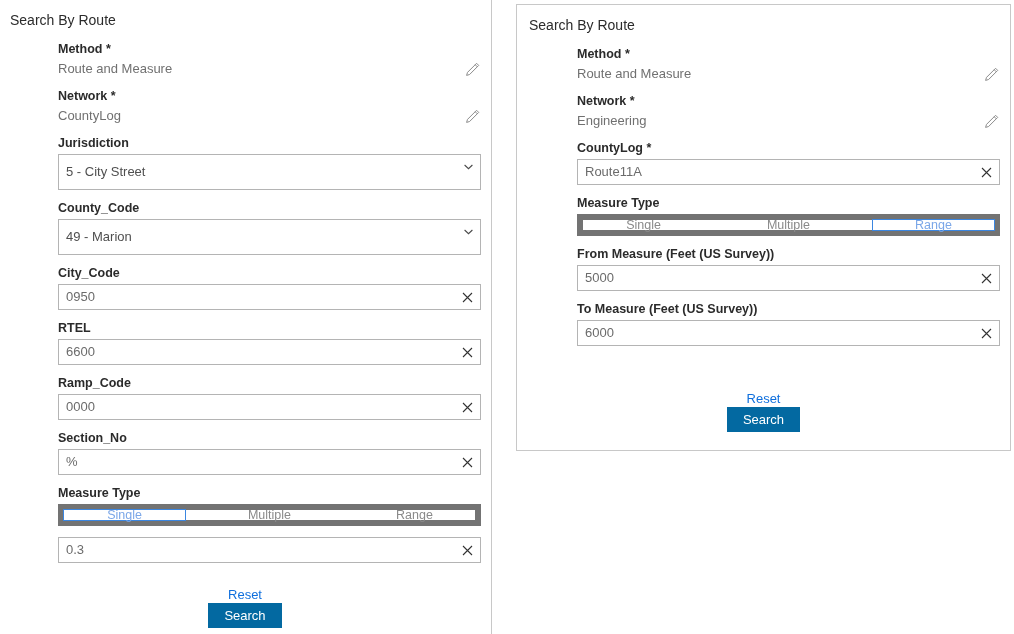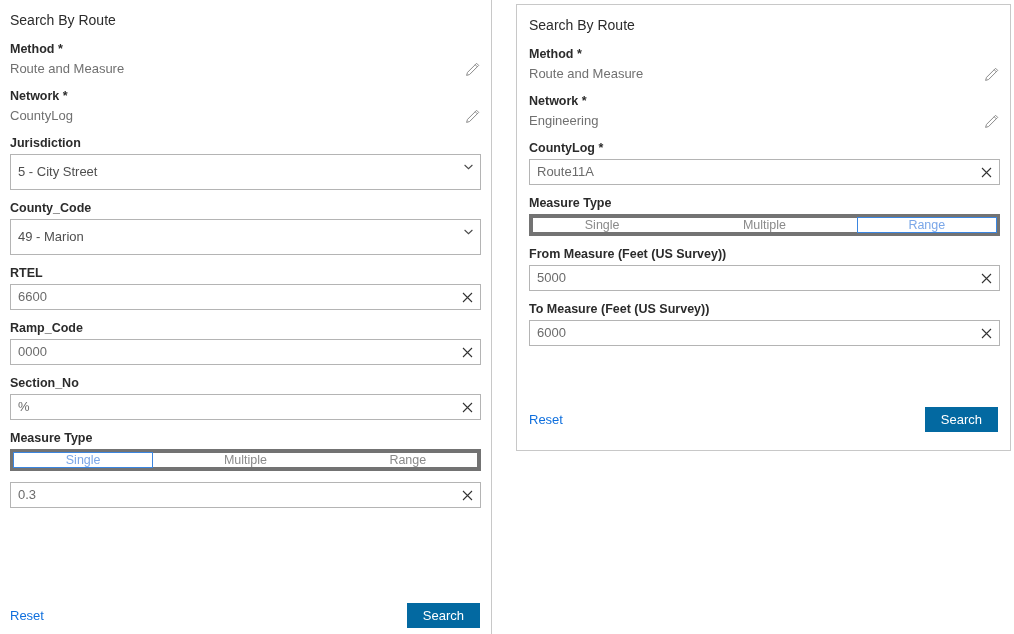--- a/index.html
+++ b/index.html
@@ -30,21 +30,21 @@
     padding:12px 10px 0 12px;
   }
   .panel-inner{position:relative;height:100%;}
   .panel-title{
     font-size:14px;
     color:#2b2b2b;
     margin:0 0 14px 0;
     line-height:16px;
     font-weight:400;
   }
-  .field{margin-bottom:11px;}
+  .field{margin-bottom:11px;margin-left:48px;}
   .field-label{
     font-size:12.5px;
     font-weight:bold;
     color:#2b2b2b;
     display:block;
     margin-bottom:4px;
     line-height:14px;
     letter-spacing:0;
   }
   
@@ -105,21 +105,21 @@
     white-space:nowrap;overflow:hidden;text-overflow:ellipsis;
   }
   .chev{
     position:absolute;right:7px;top:0;height:24px;
     display:flex;align-items:center;
   }
   
   .segmented{
     display:flex;
     height:22px;
-    border:4px solid #737373;
+    border:6px solid #737373;
     box-sizing:border-box;
     background:#fff;
     width:100%;
     gap:24px;
   }
   .seg{
     flex:1 1 0;
     display:flex;align-items:center;justify-content:center;
     font-size:12.5px;
     color:#8a8a8a;
@@ -134,21 +134,21 @@
   .seg.selected{
     border:1px solid #3b86e0;
     color:#7ba7e8;
     background:#fff;
     z-index:2;
   }
   
   .footer{
     position:absolute;
     left:0;right:0;
-    display:flex;align-items:center;justify-content:space-between;
+    display:flex;align-items:center;justify-content:space-between;flex-direction:column;
   }
   #footer-left{bottom:20px;left:0;right:1px;}
   #footer-right{bottom:18px;left:0;right:2px;}
   .reset-link{
     color:#0f6fdd;
     font-size:13px;
     cursor:pointer;
     line-height:16px;
   }
   .search-btn{
@@ -214,20 +214,31 @@
       <div class="select-box">
         <span class="val">49 - Marion</span>
         <span class="chev">
           <svg width="9" height="6" viewBox="0 0 9 6">
               <path d="M0.6 1 L4.5 4.7 L8.4 1" fill="none" stroke="#4a4a4a" stroke-width="1.1"></path>
             </svg>
         </span>
       </div>
     </div>
 
+    <div class="field">
+      <span class="field-label">City_Code</span>
+      <div class="input-box">
+        <span class="val">0950</span>
+        <span class="clear-btn">
+          <svg width="11" height="11" viewBox="0 0 11 11">
+              <path d="M1 1 L10 10 M10 1 L1 10" stroke="#333" stroke-width="1.1" fill="none"></path>
+            </svg>
+        </span>
+      </div>
+    </div>
 
     <div class="field">
       <span class="field-label">RTEL</span>
       <div class="input-box">
         <span class="val">6600</span>
         <span class="clear-btn">
           <svg width="11" height="11" viewBox="0 0 11 11">
               <path d="M1 1 L10 10 M10 1 L1 10" stroke="#333" stroke-width="1.1" fill="none"></path>
             </svg>
         </span>

